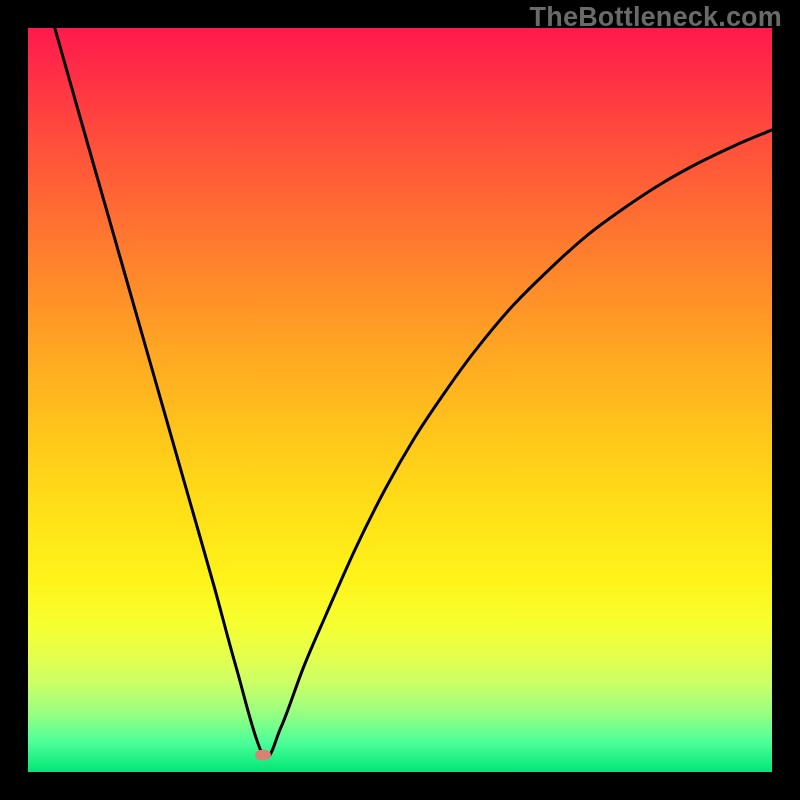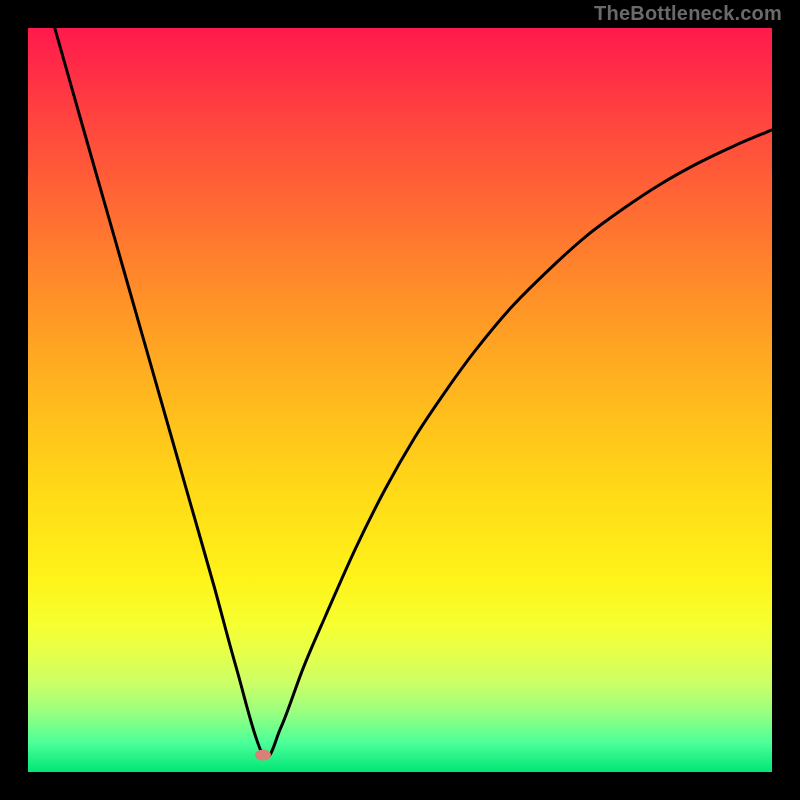--- a/index.html
+++ b/index.html
@@ -15,21 +15,21 @@
     position: relative;
     width: 800px;
     height: 800px;
     background: #000;
   }
   .watermark {
     position: absolute;
     top: 2px;
     right: 18px;
     color: #6a6a6a;
-    font-size: 20px;
+    font-size: 27px;
     font-weight: 600;
     letter-spacing: 0.2px;
     z-index: 10;
     user-select: none;
   }
   .plot-area {
     position: absolute;
     left: 28px;
     top: 28px;
     width: 744px;

